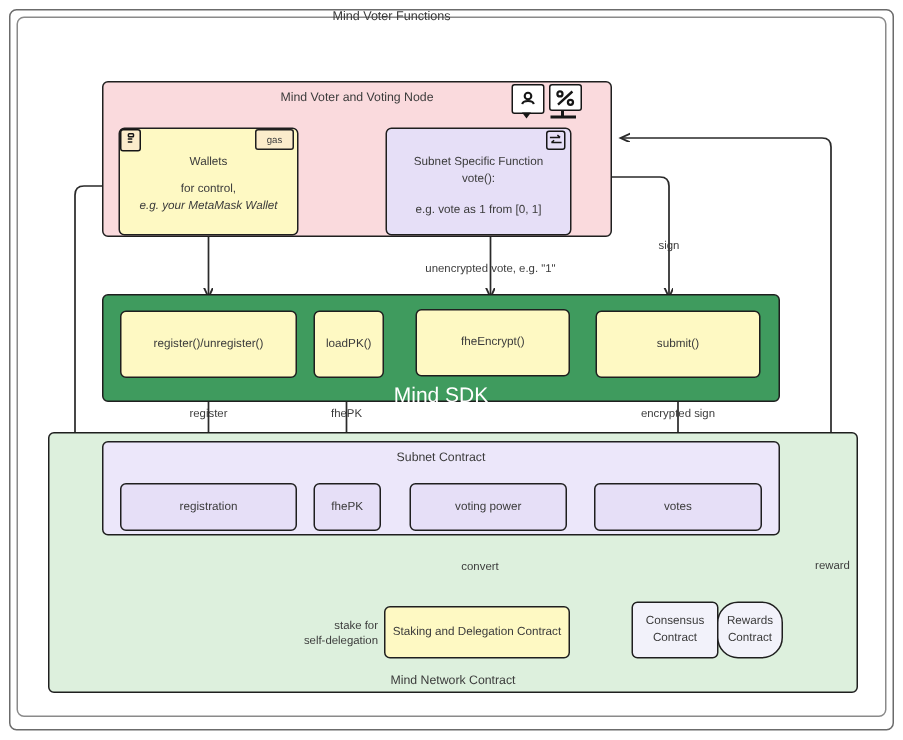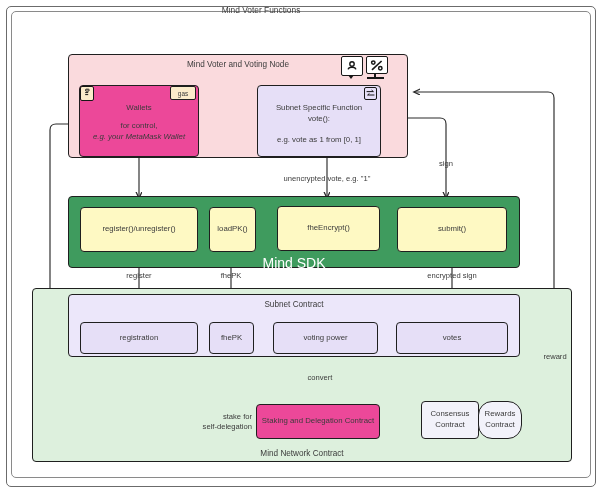--- a/index.html
+++ b/index.html
@@ -67,21 +67,21 @@
   .node-label {
     font-size: 7.8px;
     white-space: pre-line;
   }
   
   .fill-pink   { background: #fadadd; }
   .fill-green  { background: #3f9b5e; }
   .fill-lgreen { background: #ddf0dd; }
   .fill-purple { background: #e6dff7; }
   .fill-lpurple{ background: #ece7fa; }
-  .fill-cream  { background: #ec4899; }
+  .fill-cream  { background: #fef9c3; }
   .fill-white  { background: #fef9c3; }
   .fill-ltgray { background: #f2f2fa; }
 
   .badge {
     position: absolute;
     box-sizing: border-box;
     border: 1.3px solid #1f1f1f;
     background: #fbeccb;
     border-radius: 2px;
     font-size: 6.4px;
@@ -223,15 +223,15 @@
 Contract</div>
 
   <div class="lbl" style="left:252px;top:174px;width:150px;">unencrypted vote, e.g. "1"</div>
   <div class="lbl" style="left:426px;top:159px;width:40px;">sign</div>
   <div class="lbl" style="left:109px;top:271px;width:60px;">register</div>
   <div class="lbl" style="left:203px;top:271px;width:56px;">fhePK</div>
   <div class="lbl" style="left:410px;top:271px;width:84px;">encrypted sign</div>
   <div class="lbl" style="left:292px;top:373px;width:56px;">convert</div>
   <div class="lbl" style="left:180px;top:412px;width:72px;text-align:right;">stake for
 self-delegation</div>
-  <div class="lbl" style="left:535px;top:352px;width:40px;">reward</div>
+  <div class="lbl" style="left:535px;top:372px;width:40px;">reward</div>
 
 </div>
 
 </body></html>

